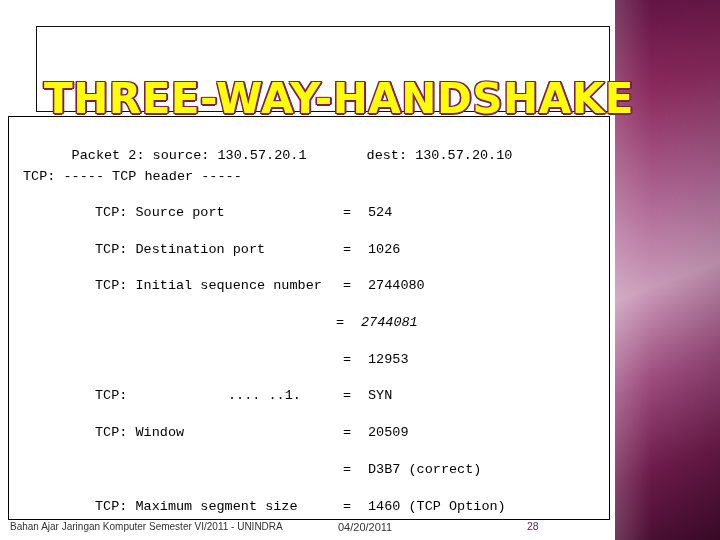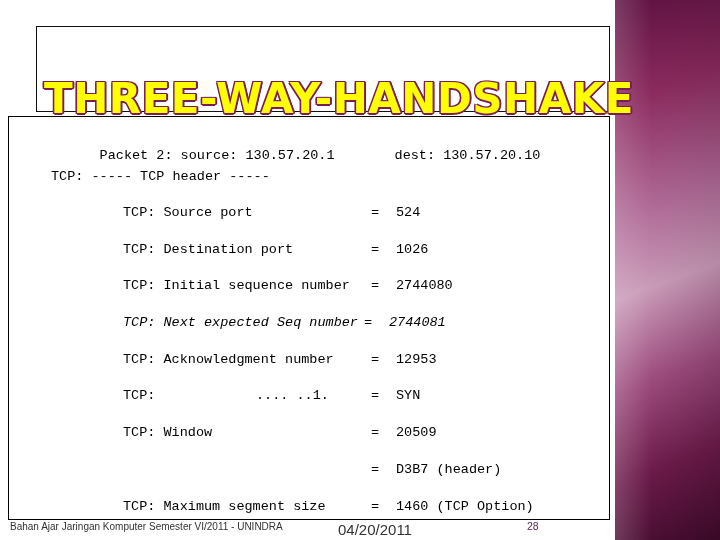--- a/index.html
+++ b/index.html
@@ -78,21 +78,20 @@
     border: 1px solid #000;
     background: #ffffff;
     box-sizing: border-box;
     overflow: hidden;
   }
   .mono {
     font-family: "Liberation Mono", "DejaVu Sans Mono", monospace;
     font-size: 13.5px;
     color: #000;
     white-space: pre;
-    margin-left: 28px;
   }
   .line-head {
     position: absolute;
     left: 14px;
     top: 16px;
   }
   .line-head .dest {
     display: inline-block;
     margin-left: 60px;
   }
@@ -150,21 +149,21 @@
     top: 521px;
     font-size: 10px;
     color: #333;
     font-family: "Liberation Sans", sans-serif;
     white-space: nowrap;
   }
   .footer-date {
     position: absolute;
     left: 338px;
     top: 521px;
-    font-size: 15px;
+    font-size: 11px;
     color: #333;
     font-family: "Liberation Sans", sans-serif;
   }
   .footer-page {
     position: absolute;
     left: 527px;
     top: 520px;
     font-size: 10.5px;
     color: #5a2a52;
     font-family: "Liberation Sans", sans-serif;
@@ -202,47 +201,45 @@
         <span class="mono c-val">1026</span>
       </div>
 
       <div class="row">
         <span class="mono c-label">TCP: Initial sequence number</span>
         <span class="mono c-eq">=</span>
         <span class="mono c-val">2744080</span>
       </div>
 
       <div class="row italic">
-        <span class="mono c-label">TCP: Next expected Seq number</span>
         <span class="mono c-eq">=</span>
         <span class="mono c-val">2744081</span>
       </div>
 
       <div class="row">
-        <span class="mono c-label">TCP: Acknowledgment number</span>
         <span class="mono c-eq">=</span>
         <span class="mono c-val">12953</span>
       </div>
 
       <div class="row">
         <span class="mono c-label">TCP:</span>
         <span class="mono c-flagbits">.... ..1.</span>
         <span class="mono c-eq">=</span>
         <span class="mono c-val">SYN</span>
       </div>
 
       <div class="row">
         <span class="mono c-label">TCP: Window</span>
         <span class="mono c-eq">=</span>
         <span class="mono c-val">20509</span>
       </div>
 
       <div class="row">
         <span class="mono c-eq">=</span>
-        <span class="mono c-val">D3B7 (header)</span>
+        <span class="mono c-val">D3B7 (correct)</span>
       </div>
 
       <div class="row">
         <span class="mono c-label">TCP: Maximum segment size</span>
         <span class="mono c-eq">=</span>
         <span class="mono c-val">1460 (TCP Option)</span>
       </div>
 
     </div>
   </div>

